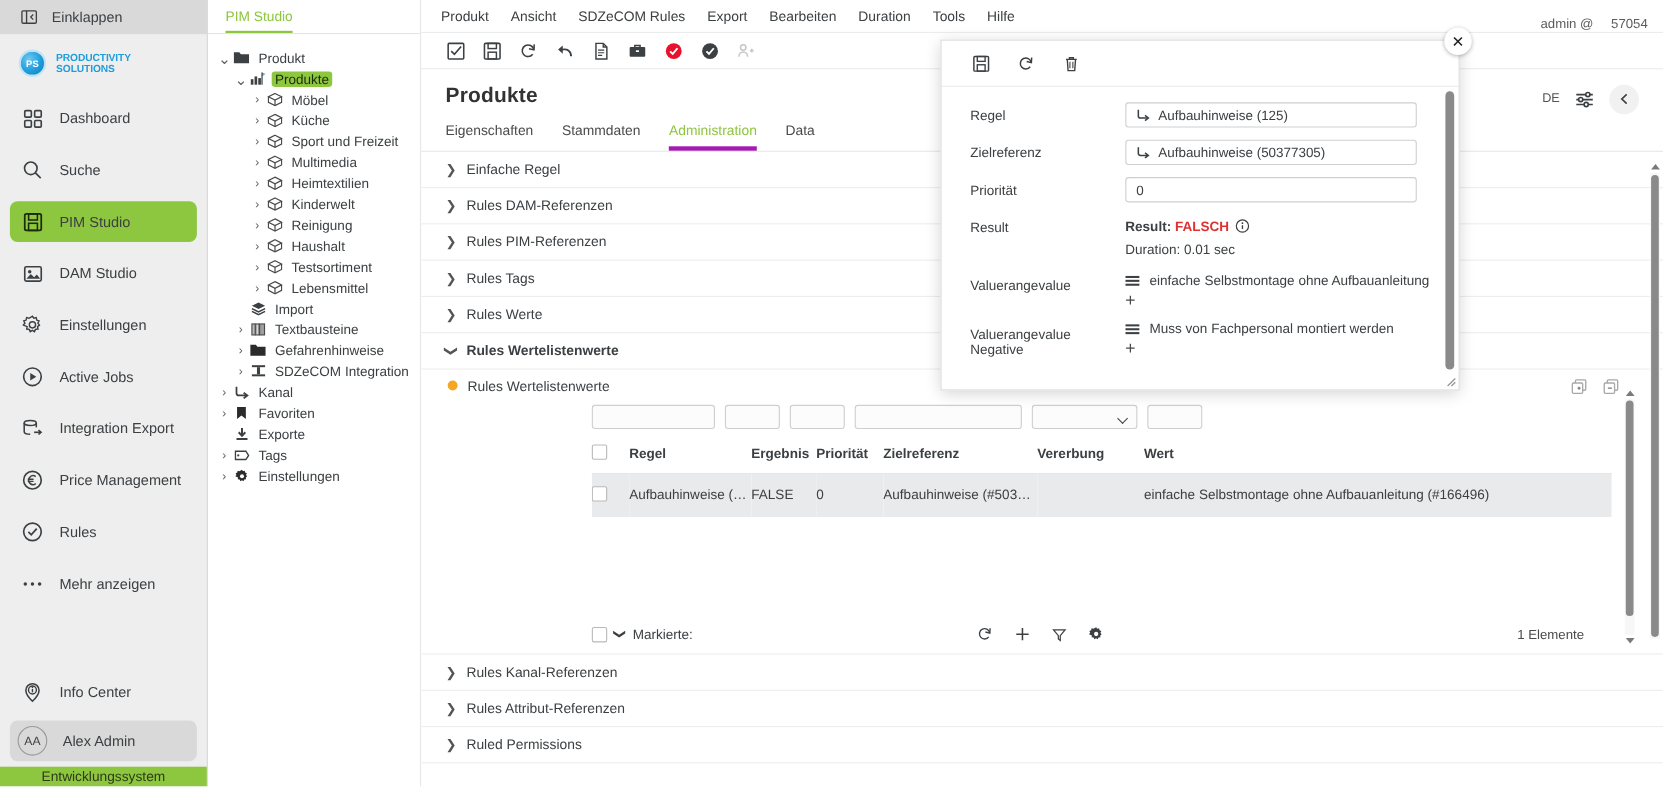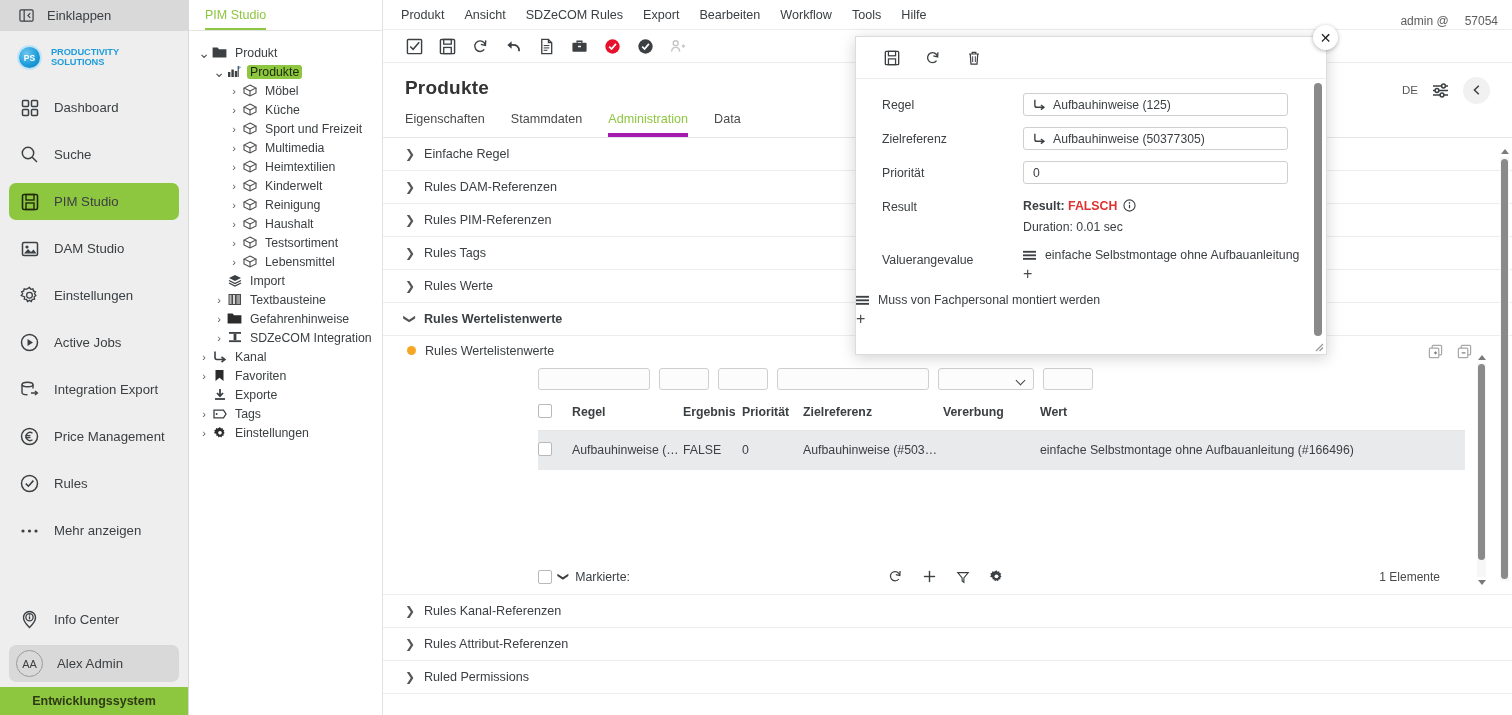--- a/index.html
+++ b/index.html
@@ -60,23 +60,23 @@
   .nav-item.active { background: #8dc63f; }
   .nav-item.user { background: #d9d9d9; margin-top: 2px; }
   .nav-item.user .ava {
     width: 27px; height: 27px; border-radius: 50%;
     border: 1px solid #9a9a9a; display: flex; align-items: center;
     justify-content: center; font-size: 11px; color: #3c4043; flex: 0 0 27px;
     margin-left: -3px;
   }
   .nav-spacer { flex: 1 1 auto; }
   .nav-footer {
-    height: 28px; background: #8dc63f;
+    height: 18px; background: #8dc63f;
     display: flex; align-items: center; justify-content: center;
-    font-size: 12.5px; font-weight: bold; color: #2f3b16;
+    font-size: 12.5px; font-weight: normal; color: #2f3b16;
   }
 
   
   .tree-panel {
     width: 194px; flex: 0 0 194px; height: 715px;
     background: #fff; border-right: 1px solid #e2e2e2;
     display: flex; flex-direction: column;
   }
   .tree-tabbar {
     height: 31px; border-bottom: 1px solid #e4e4e4;
@@ -606,21 +606,21 @@
   </div>
 
   <div class="main">
 
     <div class="menubar">
       <span class="mi">Produkt</span>
       <span class="mi">Ansicht</span>
       <span class="mi">SDZeCOM Rules</span>
       <span class="mi">Export</span>
       <span class="mi">Bearbeiten</span>
-      <span class="mi">Workflow</span>
+      <span class="mi">Duration</span>
       <span class="mi">Tools</span>
       <span class="mi">Hilfe</span>
       <span class="acct">
         <span>admin @</span>
         <span>57054</span>
       </span>
     </div>
 
     <div class="toolbar">
       <span class="tb-ico">
@@ -962,20 +962,21 @@
                   <rect x="0" y="8.1" width="14" height="2" fill="#3c4043"></rect>
                 </svg>
               </span>
             <span>einfache Selbstmontage ohne Aufbauanleitung</span>
           </div>
           <span class="plus">+</span>
         </div>
       </div>
 
       <div class="frow" style="margin-top:8px">
+        <div class="flab">Valuerangevalue Negative</div>
         <div>
           <div class="valline">
             <span>
                 <svg width="13" height="11" viewBox="0 0 14 11">
                   <rect x="0" y="0.5" width="14" height="2" fill="#3c4043"></rect>
                   <rect x="0" y="4.3" width="14" height="2" fill="#3c4043"></rect>
                   <rect x="0" y="8.1" width="14" height="2" fill="#3c4043"></rect>
                 </svg>
               </span>
             <span>Muss von Fachpersonal montiert werden</span>

